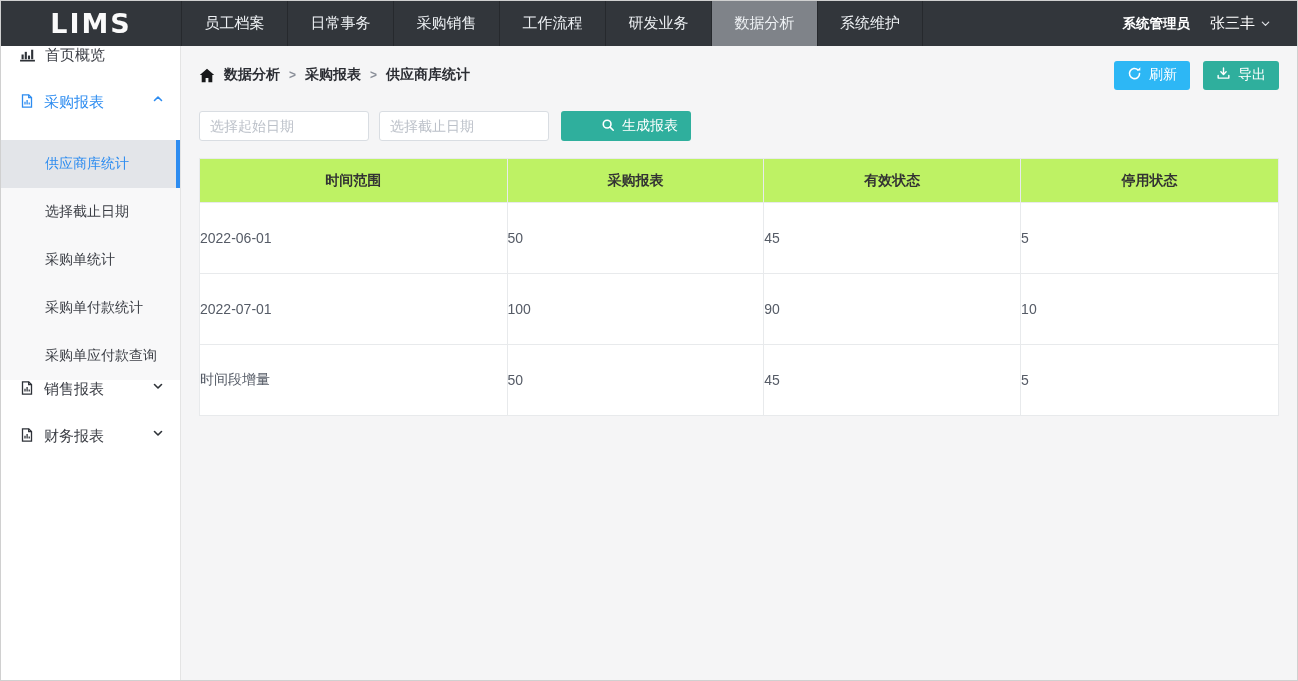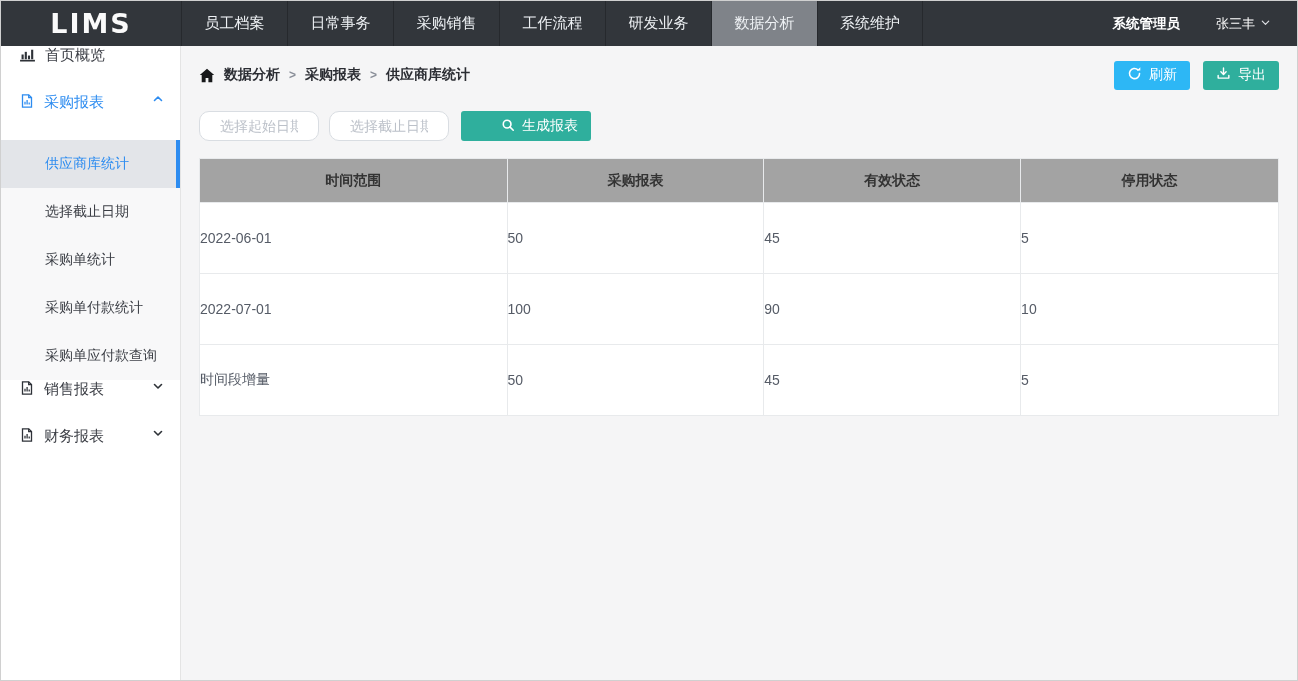--- a/index.html
+++ b/index.html
@@ -12,21 +12,21 @@
   .logo { width:180px; display:flex; align-items:center; justify-content:center;
           color:#fafafa; font-size:27px; font-weight:bold; letter-spacing:2px;
           font-family:"DejaVu Sans",sans-serif; transform:scaleY(.96); }
   .nav { display:flex; }
   .nav-item { width:106px; display:flex; align-items:center; justify-content:center;
               color:#eef1f4; font-size:15px; border-left:1px solid #26292d; cursor:pointer; }
   .nav-item:last-child { border-right:1px solid #26292d; }
   .nav-item.active { background:#7f8389; }
   .user-area { margin-left:auto; display:flex; align-items:center; padding-right:26px; color:#fff;justify-content:space-between; }
   .role { font-size:13.5px; font-weight:bold; }
-  .username { margin-left:36px; font-size:13px; display:flex; align-items:center; gap:5px; cursor:pointer; }
+  .username { margin-left:20px; font-size:15px; display:flex; align-items:center; gap:5px; cursor:pointer; }
 
   
   .body-row { flex:1; display:flex; min-height:0; }
   .sidebar { width:180px; background:#fff; border-right:1px solid #e4e4e4; flex:none; }
   .side-item { height:47px; display:flex; align-items:flex-start; padding:0 16px 0 18px;
                font-size:15px; color:#3b3e45; cursor:pointer; }
   .side-item .icon { margin-right:9px; display:flex; align-items:center; }
   .side-item .chev { margin-left:auto; display:flex; }
   .side-item.primary { color:#2d8cf0; }
   .submenu { background:#f8f8f9; }
@@ -44,29 +44,29 @@
   .breadcrumb .crumb { cursor:pointer; }
   .breadcrumb .sep { color:#8a8f99; font-size:12px; }
   .actions { margin-left:auto; display:flex; gap:13px; }
   .btn { display:inline-flex; align-items:center; gap:7px; border:none; border-radius:3px;
          color:#fff; font-size:14px; height:29px; padding:0 13px; cursor:pointer; font-family:inherit;text-align:right; }
   .btn-refresh { background:#2db7f5; }
   .btn-export { background:#2faf9d; }
 
   
   .filter-row { display:flex; align-items:center; margin-top:7px; }
-  .date-input { width:120px; height:30px; border:1px solid #d9dde2; border-radius:10px;
-                padding:0 20px; font-size:14px; color:#495060; background:#fff; font-family:inherit; }
+  .date-input { width:170px; height:30px; border:1px solid #d9dde2; border-radius:3px;
+                padding:0 10px; font-size:14px; color:#495060; background:#fff; font-family:inherit; }
   .date-input::placeholder { color:#bcc1c9; }
   .date-input + .date-input { margin-left:10px; }
   .btn-generate { background:#2faf9d; margin-left:12px; height:30px;padding-left:40px; }
 
   
   .report-table { width:100%; border-collapse:collapse; margin-top:17px; }
-  .report-table th { background:#a3a3a3; height:44px; font-size:14px; font-weight:bold;
+  .report-table th { background:#bef264; height:44px; font-size:14px; font-weight:bold;
                      color:#333; border:1px solid #e8eaec; text-align:center; }
   .report-table td { background:#fff; height:71px; font-size:14px; color:#555b66;
                      border:1px solid #e8eaec; text-align:left; }
 </style>
 </head>
 <body>
 
 <div class="screen">
 
   <header class="topbar">

